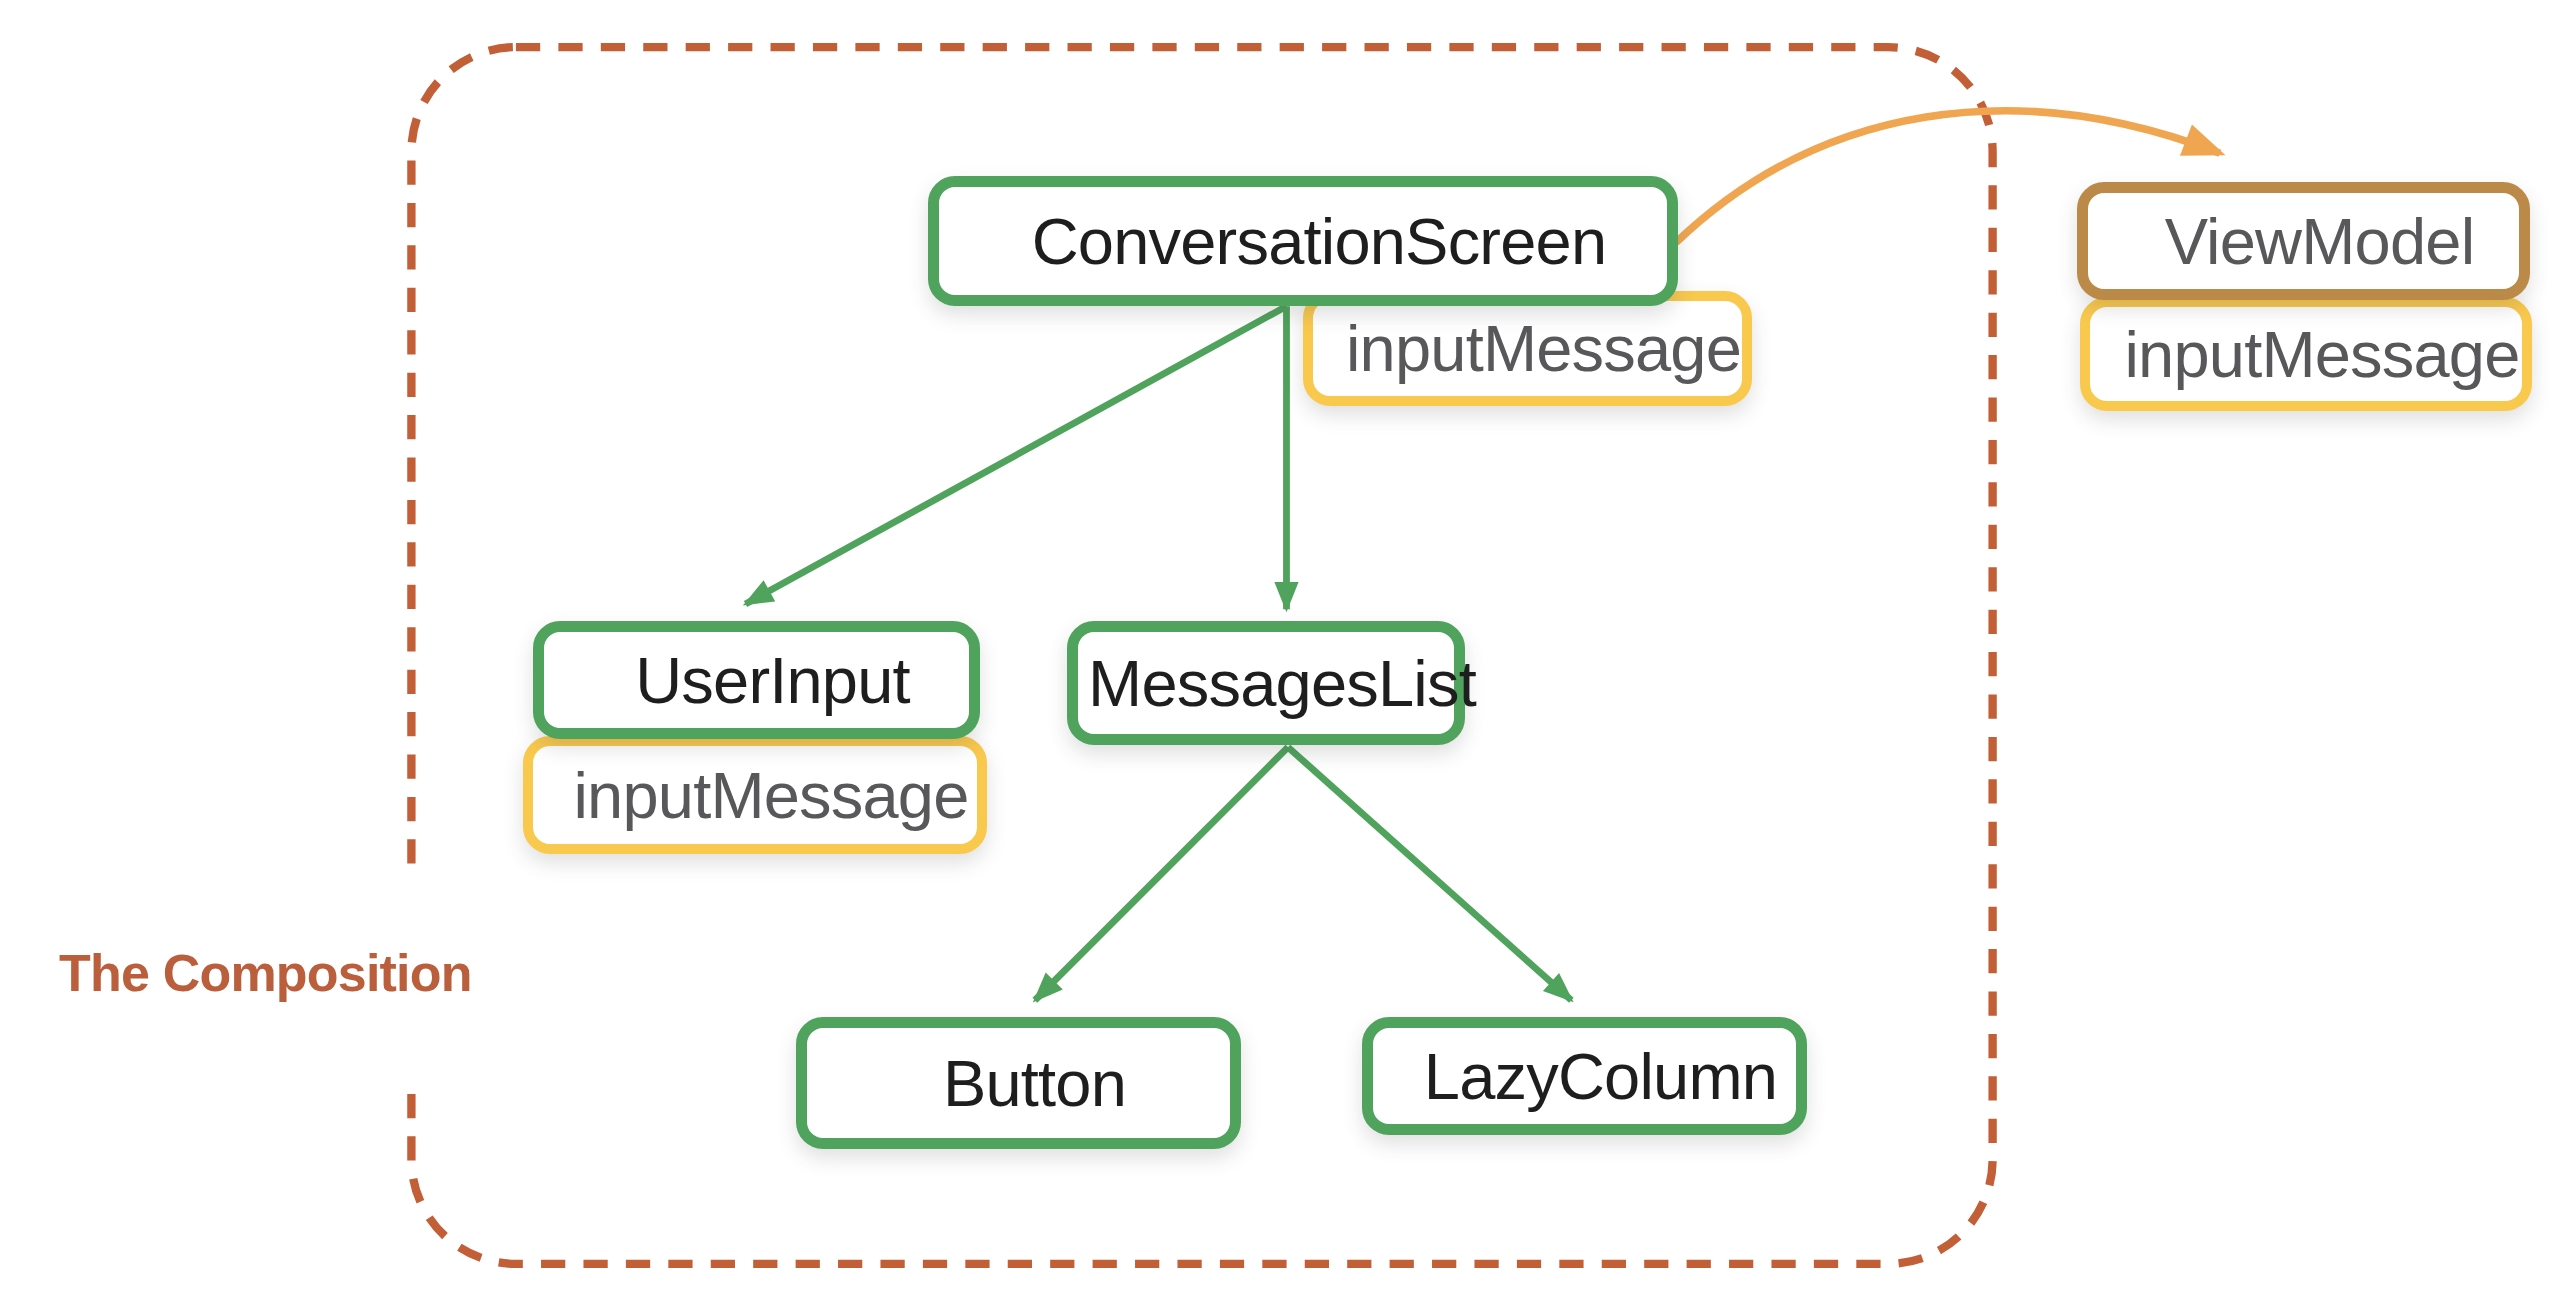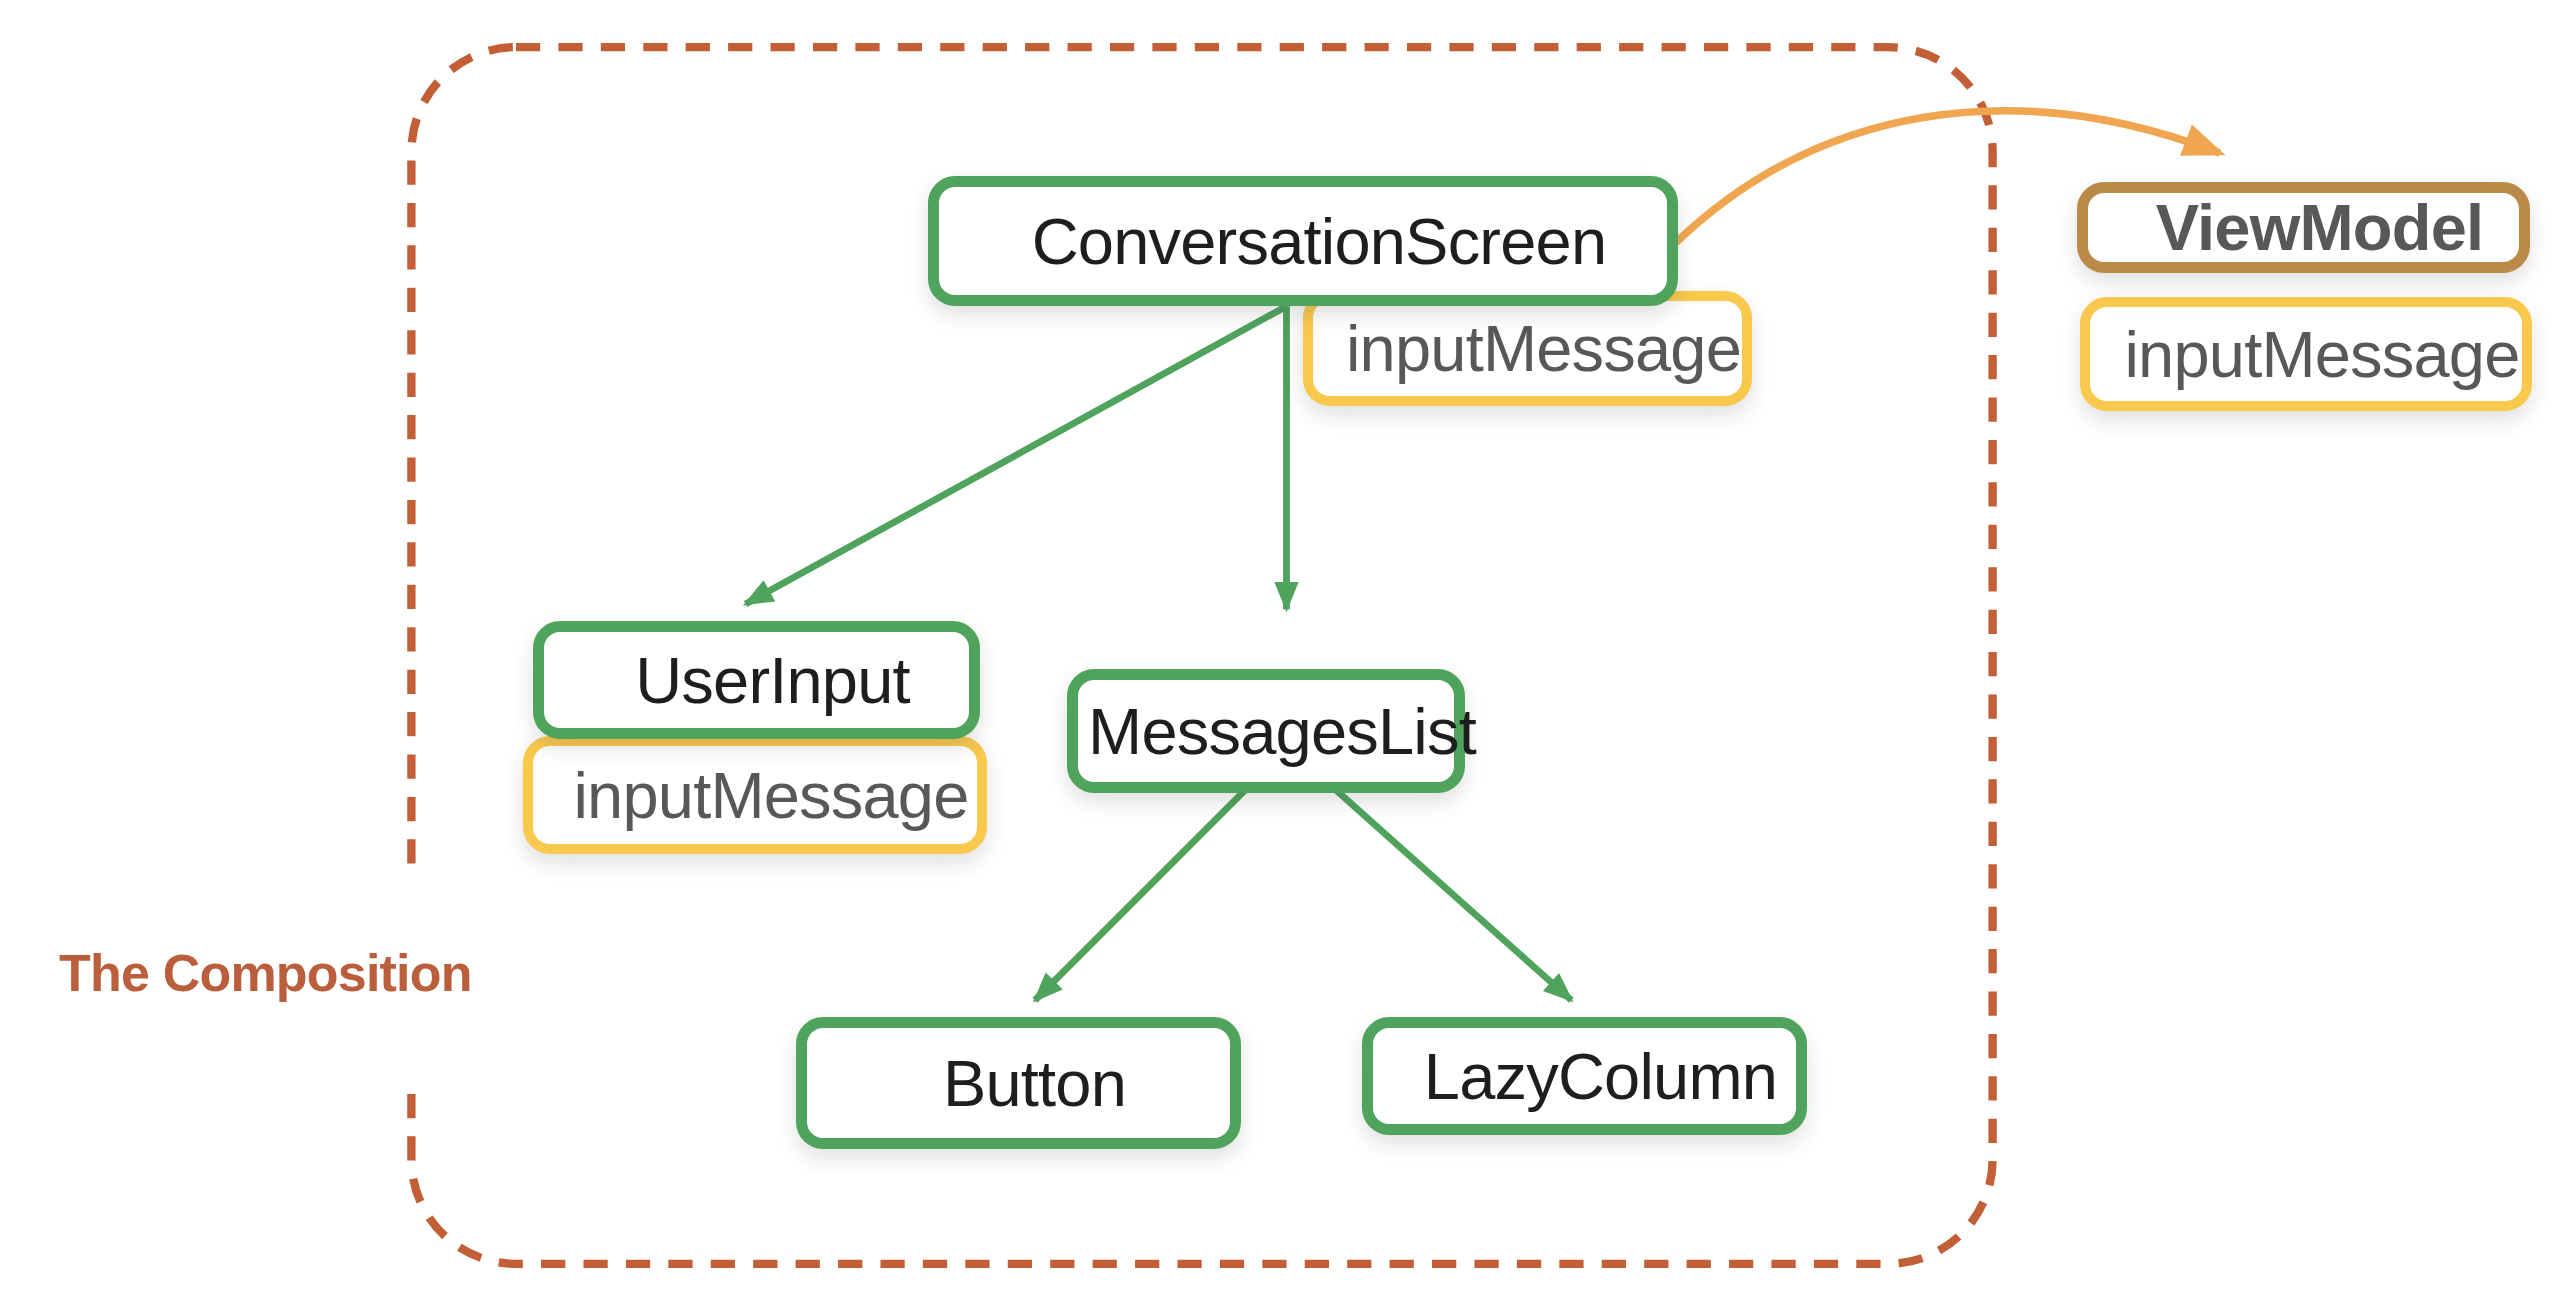--- a/index.html
+++ b/index.html
@@ -34,25 +34,25 @@
   }
   .node.green{border:11.4px solid var(--composable-border,#4FA35C);z-index:3;}
   .node.yellow{border:10.6px solid var(--state-border,#F9C94E);z-index:2;}
   .node.brown{border:11.4px solid var(--viewmodel-border,#BC8A48);z-index:3;}
   .lbl{font-size:65px;line-height:1;white-space:nowrap;letter-spacing:-0.8px;}
   .lbl.dark{color:var(--label-dark,#1E1E1E);}
   .lbl.gray{color:var(--label-gray,#58585B);}
   
   .n-cs      {left:928px;top:176px;width:750px;height:130px;}
   .n-cs-state{left:1303px;top:291px;width:449px;height:115px;}
-  .n-vm      {left:2077px;top:182px;width:453px;height:91px;font-weight:bold;}
+  .n-vm      {left:2077px;top:182px;width:453px;height:118px;}
   .n-vm-state{left:2080px;top:297px;width:452px;height:114px;}
   .n-ui      {left:533px;top:621px;width:447px;height:118px;}
   .n-ui-state{left:523px;top:736px;width:464px;height:118px;}
-  .n-ml      {left:1067px;top:621px;width:398px;height:124px;margin-top:48px;}
+  .n-ml      {left:1067px;top:621px;width:398px;height:124px;}
   .n-btn     {left:796px;top:1017px;width:445px;height:132px;}
   .n-lc      {left:1362px;top:1017px;width:445px;height:118px;}
   .title{
     position:absolute;left:59px;top:946px;z-index:4;
     font-size:52px;font-weight:700;line-height:1.05;
     color:var(--title-text,#BA5E3C);
     letter-spacing:-0.8px;white-space:nowrap;
   }
   .dashed-rect{
     fill:none;

